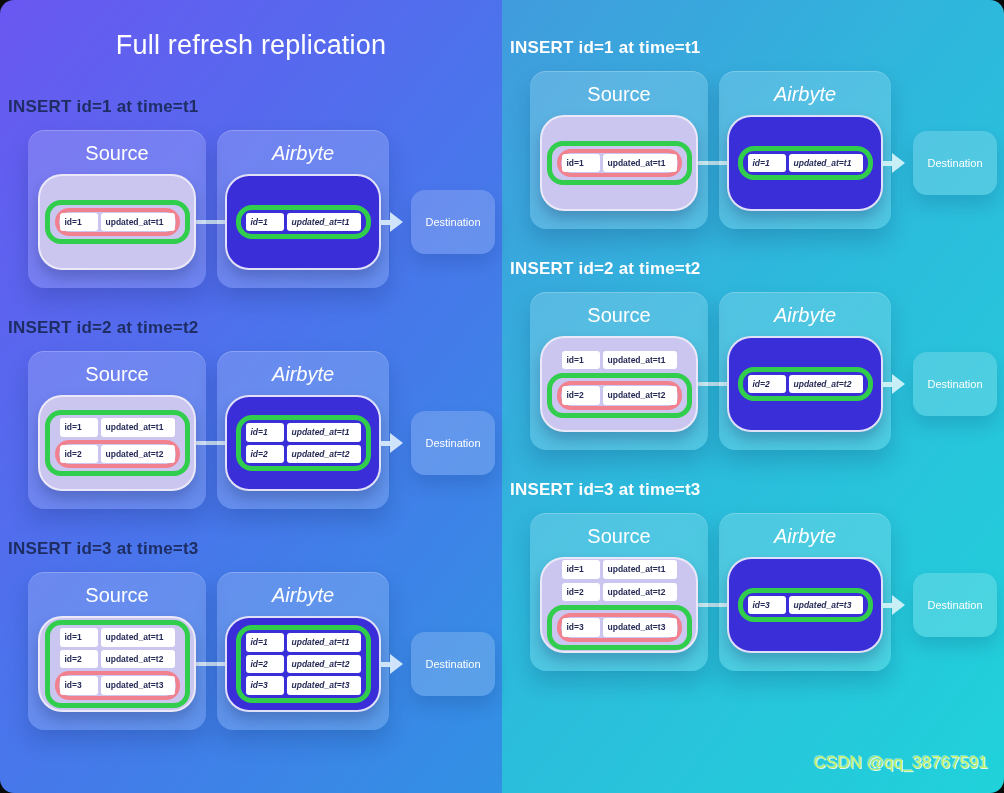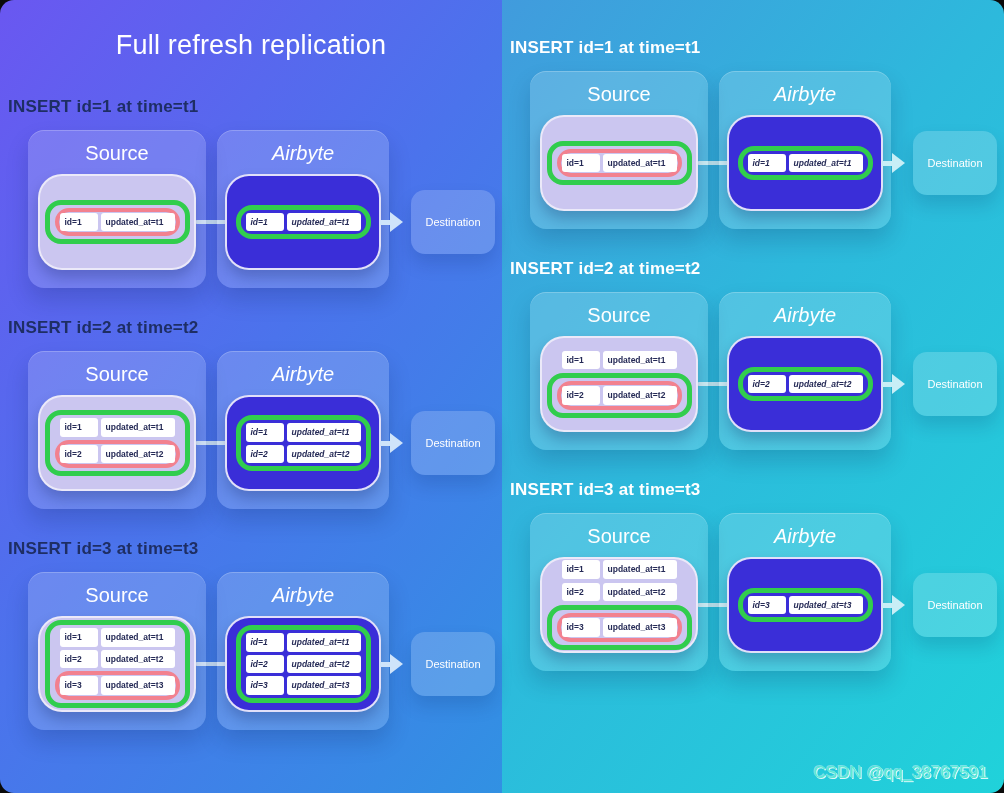--- a/index.html
+++ b/index.html
@@ -38,21 +38,21 @@
   .right .link-line{background:var(--arrowr);}
   .arrow{position:absolute;left:352px;top:82px;width:23px;height:20px;z-index:2;}
   .arrow-stem{position:absolute;left:0;top:8px;width:12px;height:5px;}
   .arrow-head{position:absolute;left:10px;top:0;width:0;height:0;border-top:10px solid transparent;
               border-bottom:10px solid transparent;}
   .left .arrow-stem{background:var(--arrowl);} .left .arrow-head{border-left:13px solid var(--arrowl);}
   .right .arrow-stem{background:var(--arrowr);} .right .arrow-head{border-left:13px solid var(--arrowr);}
   .dest{margin-left:11px;margin-top:60px;width:84px;height:64px;border-radius:14px;
         background:rgba(255,255,255,.18);box-shadow:0 10px 18px rgba(10,25,80,.15);
         display:flex;align-items:center;justify-content:center;color:#fff;font-size:11px;}
-  .watermark{position:absolute;right:16px;bottom:10px;font-size:17px;color:#5eead4;
+  .watermark{position:absolute;right:16px;bottom:20px;font-size:17px;color:#bef264;
              text-shadow:1px 1px 0 rgba(255,255,255,.85),-1px -1px 0 rgba(255,255,255,.4);}
 </style>
 </head>
 <body>
 
 <div class="frame">
   <div class="half left">
     <h1 class="title">Full refresh replication</h1>
     <div class="sections">
         <div class="section">

